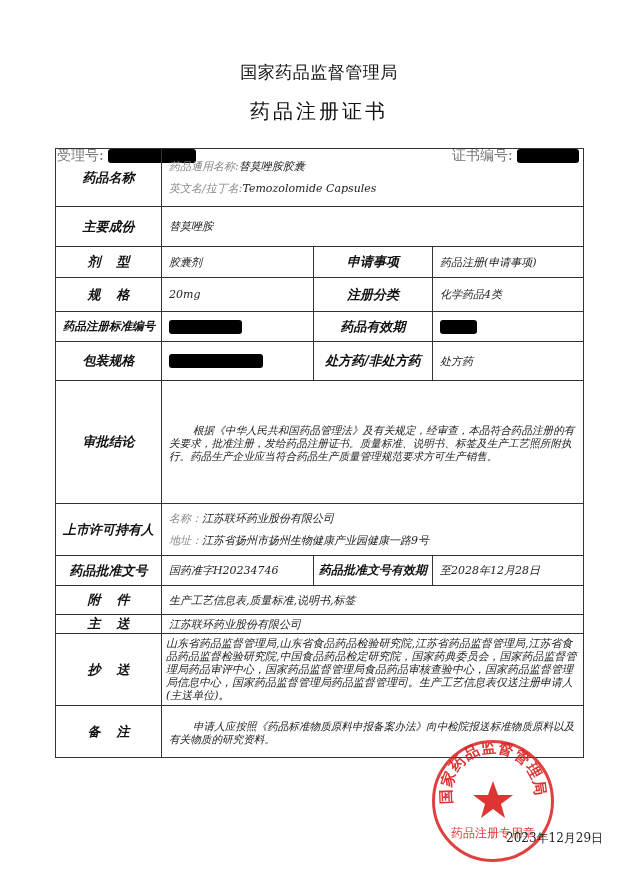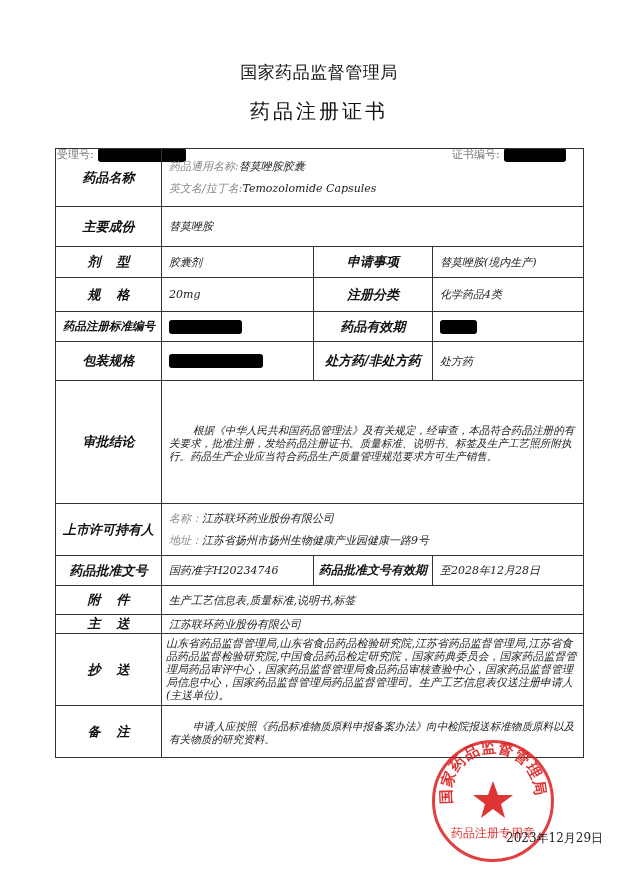--- a/index.html
+++ b/index.html
@@ -8,21 +8,21 @@
     font-family: "DejaVu Serif", "Liberation Serif", serif; color: #1a1a1a;
   }
   .agency {
     position: absolute; top: 61px; left: 0; width: 638px; text-align: center;
     font-family: "DejaVu Sans", "Liberation Sans", sans-serif; font-size: 17px; letter-spacing: 0.5px; color: #111;
   }
   .title {
     position: absolute; top: 98px; left: 0; width: 638px; text-align: center;
     font-size: 20px; letter-spacing: 3px; color: #111;
   }
-  .meta { position: absolute; top: 147px; font-size: 11px; color: #777; display: flex; align-items: center; }
+  .meta { position: absolute; top: 147px; font-size: 14px; color: #777; display: flex; align-items: center; }
   .meta.left { left: 57px; }
   .meta.right { left: 452px; }
   .redact { display: inline-block; background: #000; border-radius: 3px; height: 14px; vertical-align: middle; }
 
   table.cert {
     position: absolute; top: 148px; left: 55px; width: 528px; border-collapse: collapse;
     table-layout: fixed; font-size: 11px; font-style: italic;
   }
   table.cert td { border: 1.2px solid #333; padding: 0 7px; vertical-align: middle; }
   td.lab { text-align: center; font-weight: bold; font-size: 13px; color: #111; padding: 0 3px; white-space: nowrap; }
@@ -76,21 +76,21 @@
 
   <tr style="height:40px">
     <td class="lab">主要成份</td>
     <td class="val" colspan="3">替莫唑胺</td>
   </tr>
 
   <tr style="height:31px">
     <td class="lab spaced">剂型</td>
     <td class="val">胶囊剂</td>
     <td class="lab">申请事项</td>
-    <td class="val">替莫唑胺(境内生产)</td>
+    <td class="val">药品注册(申请事项)</td>
   </tr>
 
   <tr style="height:34px">
     <td class="lab spaced">规格</td>
     <td class="val">20mg</td>
     <td class="lab">注册分类</td>
     <td class="val">化学药品4类</td>
   </tr>
 
   <tr style="height:30px">

